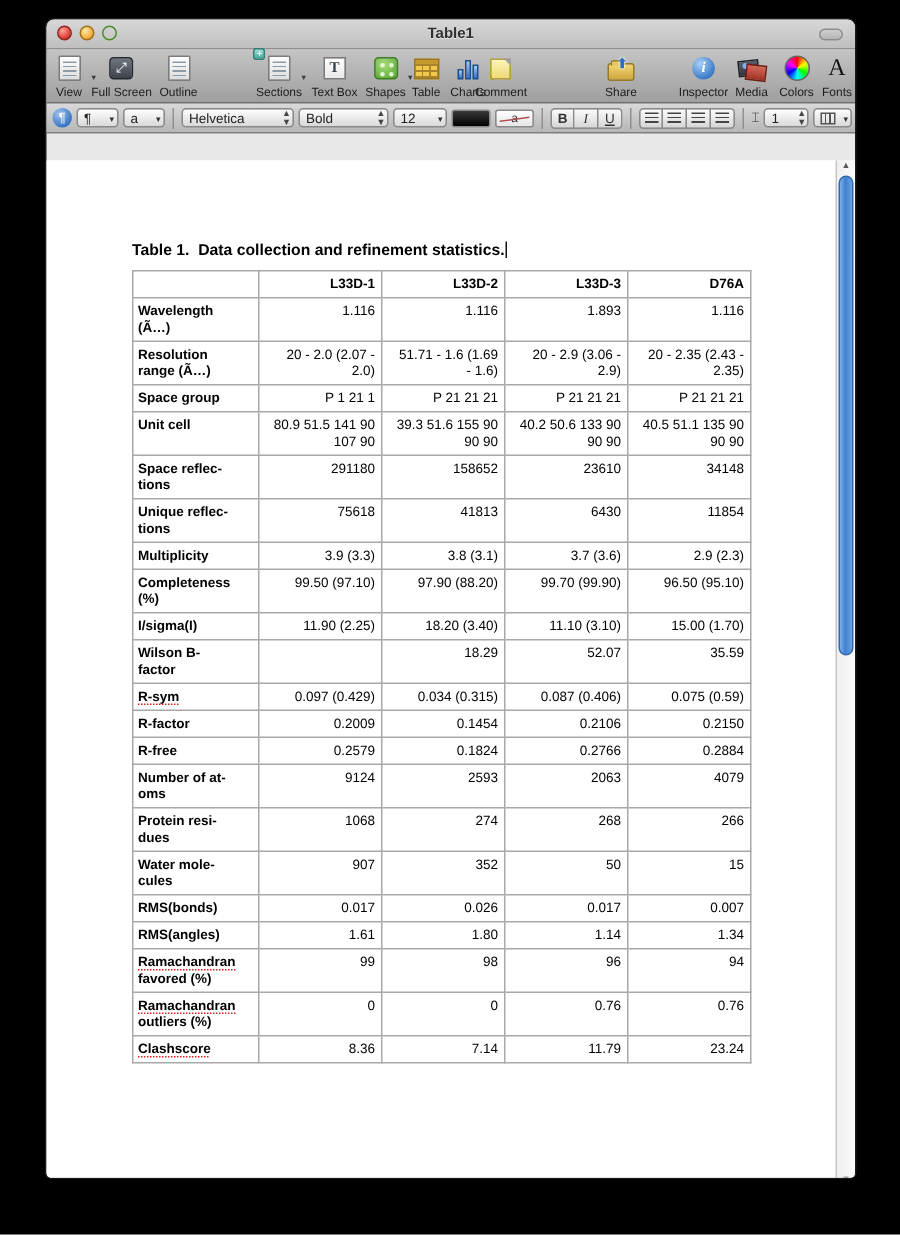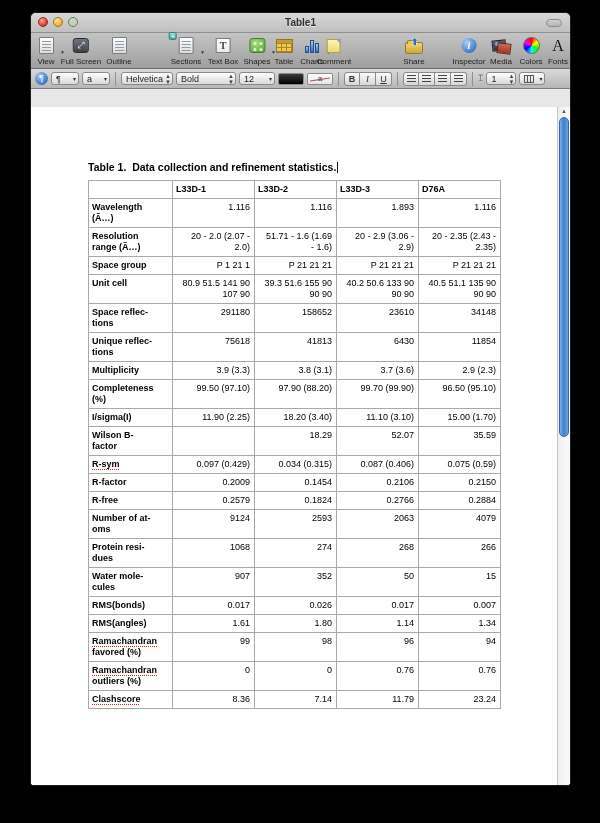--- a/index.html
+++ b/index.html
@@ -105,21 +105,21 @@
   .content{position:relative;height:684px;background:#fff;margin-top:18px;}
   .docpane{position:absolute;left:0;top:0;right:13px;bottom:0;background:#fff;overflow:hidden;}
   .doc-title{position:absolute;left:57px;top:54px;font-size:10.5px;font-weight:bold;color:#000;white-space:pre;}
   .caret-bar{display:inline-block;width:1px;height:11px;background:#111;vertical-align:-2px;margin-left:1px;}
   table.stats{position:absolute;left:57px;top:73px;border-collapse:collapse;table-layout:fixed;width:412px;
     font-size:9px;line-height:11px;color:#000;}
   table.stats col.c0{width:84px;}
   table.stats col.cd{width:82px;}
   table.stats th,table.stats td{border:1px solid #a8a8a8;vertical-align:top;white-space:pre-line;
     padding:3px 4px 3px 3px;font-weight:normal;text-align:right;box-sizing:border-box;}
-  table.stats thead th{font-weight:bold;text-align:left;height:17px;}
+  table.stats thead th{font-weight:bold;text-align:right;height:17px;}
   table.stats th.rowlabel{font-weight:bold;text-align:left;}
   .misspell{text-decoration:underline dotted #e02020;text-decoration-thickness:1px;text-underline-offset:2px;}
   
   .scrollbar{position:absolute;right:0;top:0;bottom:0;width:13px;background:linear-gradient(to right,#efefef,#fafafa);
     border-left:1px solid #c6c6c6;box-sizing:border-box;}
   .sc-up{position:absolute;top:1px;left:0;right:0;text-align:center;font-size:6px;color:#555;}
   .sc-down{position:absolute;bottom:1px;left:0;right:0;text-align:center;font-size:6px;color:#555;}
   .thumb{position:absolute;left:1px;top:10px;width:10px;height:320px;border-radius:6px;
     background:linear-gradient(to right,#7fb0e8,#3f7fd0 45%,#6aa2e2);border:1px solid #3568a8;box-sizing:border-box;}
   
@@ -255,21 +255,21 @@
     <div class="pstyle-btn">¶</div>
     <div class="combo" style="width:28px">
         <span>¶</span>
         <span class="mini-caret">▾</span>
       </div>
     <div class="combo" style="width:28px">
         <span>a</span>
         <span class="mini-caret">▾</span>
       </div>
     <div class="fb-sep"></div>
-    <div class="combo" style="width:52px">
+    <div class="combo" style="width:75px">
         <span>Helvetica</span>
         <span class="stp">▲<br>▼</span>
       </div>
     <div class="combo" style="width:60px">
         <span>Bold</span>
         <span class="stp">▲<br>▼</span>
       </div>
     <div class="combo" style="width:36px">
         <span>12</span>
         <span class="mini-caret">▾</span>

